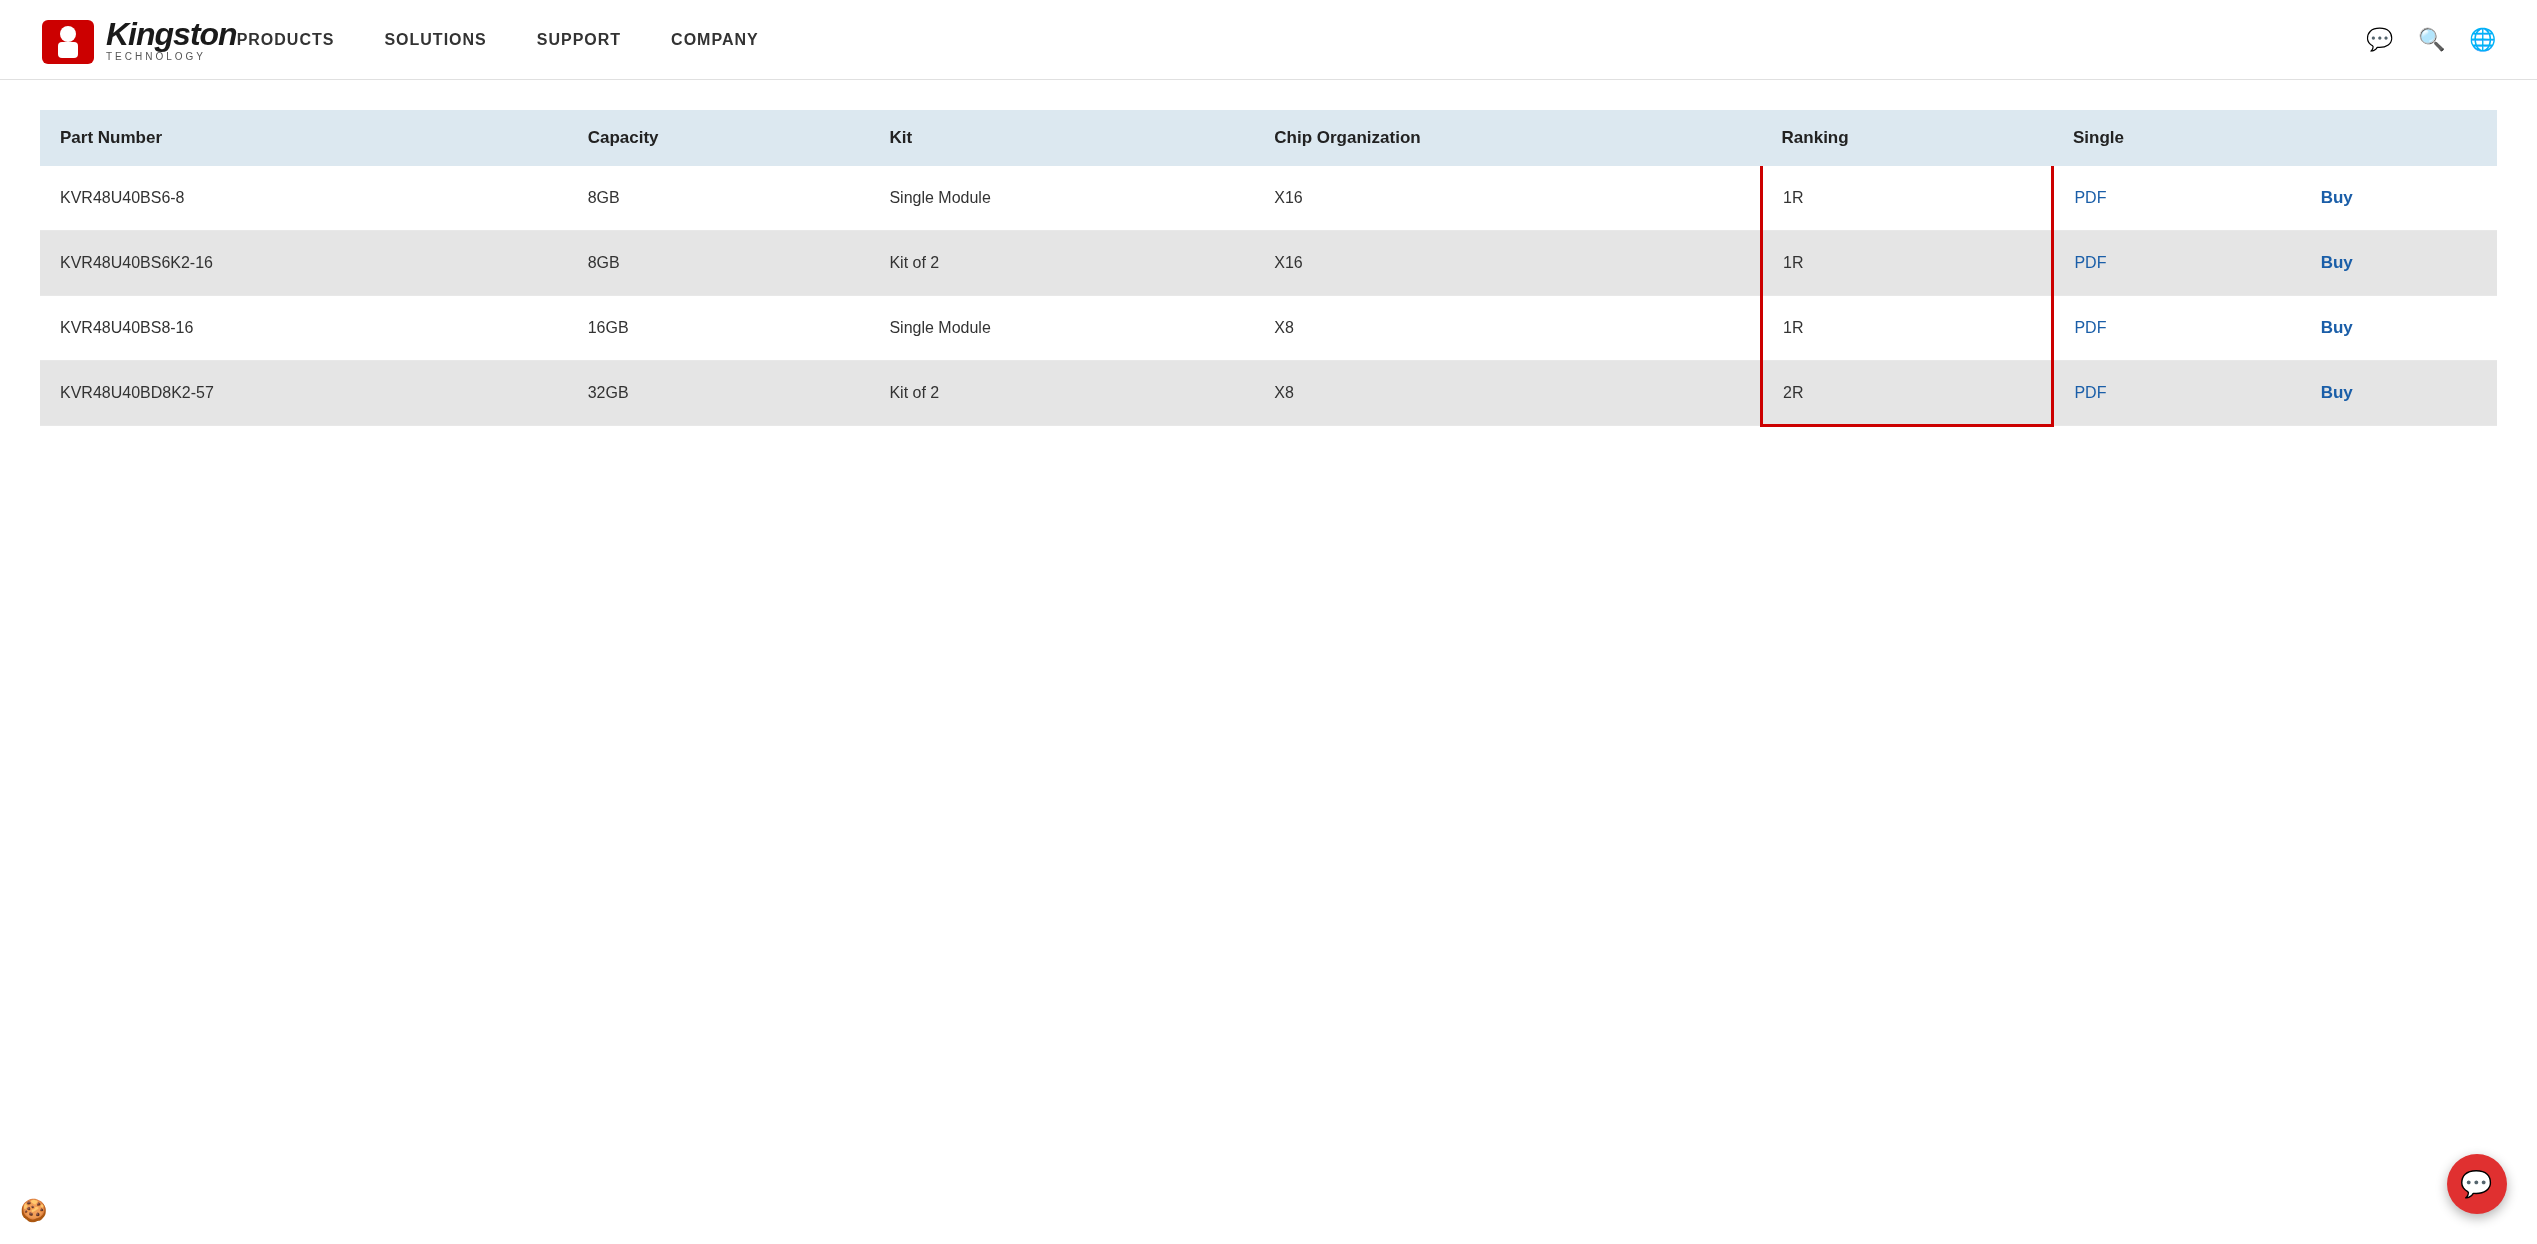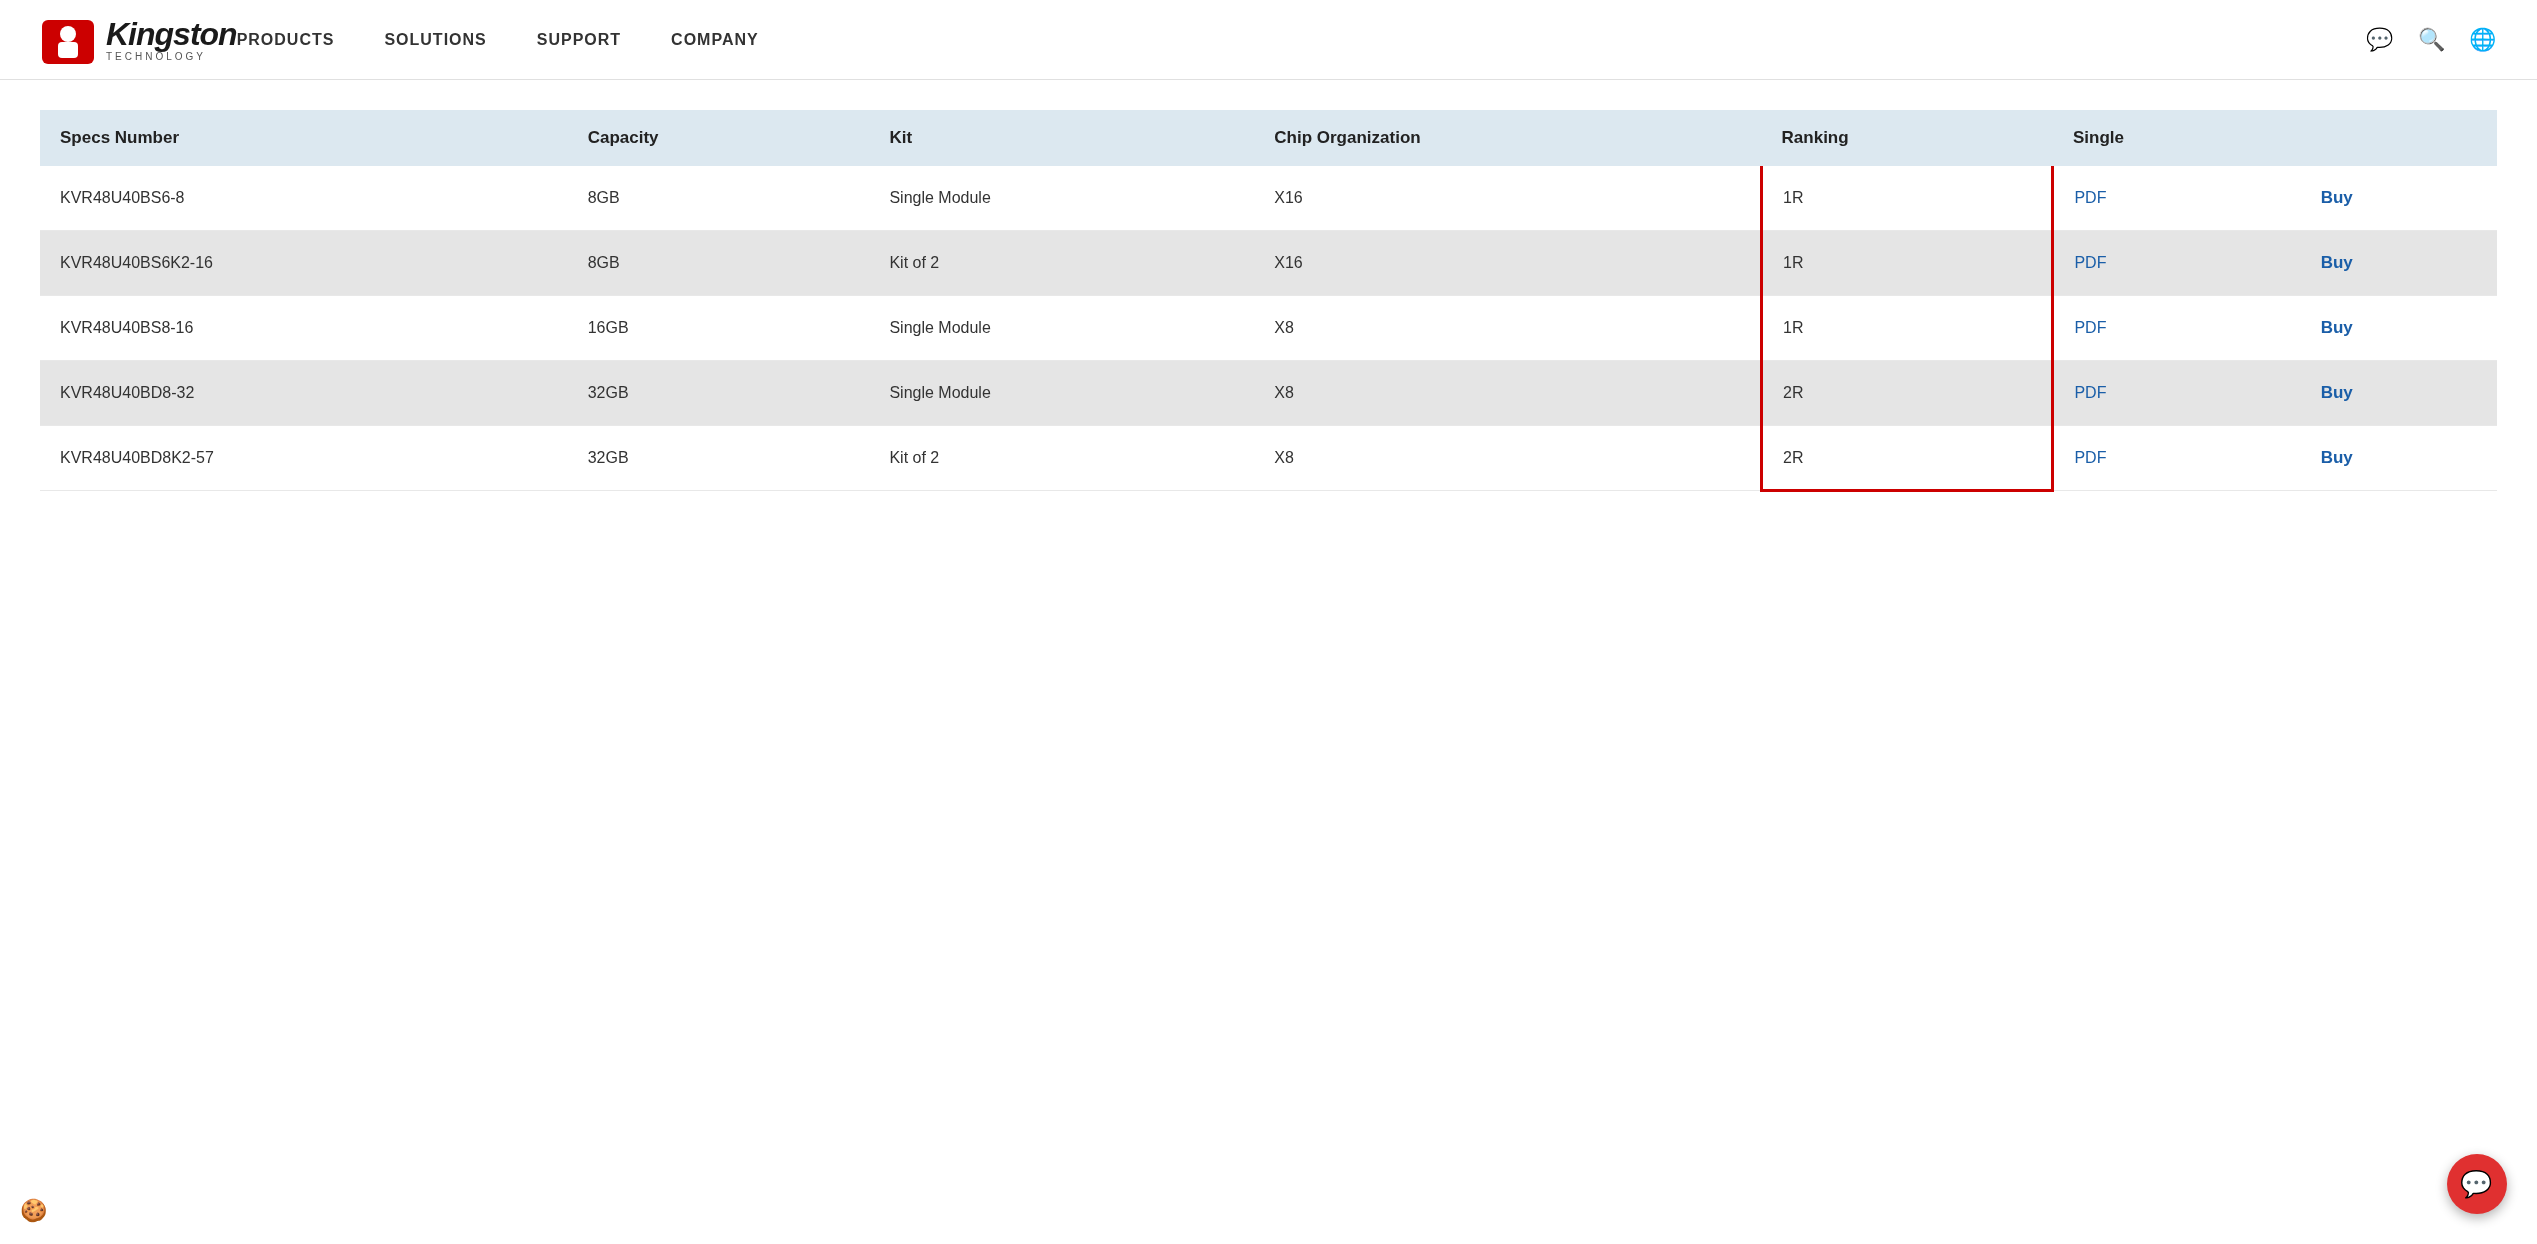--- a/index.html
+++ b/index.html
@@ -194,21 +194,21 @@
     <span class="header-icon">💬</span>
     <span class="header-icon">🔍</span>
     <span class="header-icon">🌐</span>
   </div>
 </header>
 
 <main class="main-content">
   <table class="product-table">
     <thead>
       <tr>
-        <th>Specs Number</th>
+        <th>Part Number</th>
         <th>Capacity</th>
         <th>Kit</th>
         <th>Chip Organization</th>
         <th class="ranking-col-header">Ranking</th>
         <th>Single</th>
         <th></th>
       </tr>
     </thead>
     <tbody id="table-body">
     <tr>
@@ -232,29 +232,20 @@
         <tr>
       <td>KVR48U40BS8-16</td>
       <td>16GB</td>
       <td>Single Module</td>
       <td>X8</td>
       <td class="ranking-col-cell">1R</td>
       <td><a class="pdf-link" href="#">PDF</a></td>
       <td><a class="buy-link" href="#">Buy</a></td>
     </tr>
         <tr>
-      <td>KVR48U40BD8-32</td>
-      <td>32GB</td>
-      <td>Single Module</td>
-      <td>X8</td>
-      <td class="ranking-col-cell">2R</td>
-      <td><a class="pdf-link" href="#">PDF</a></td>
-      <td><a class="buy-link" href="#">Buy</a></td>
-    </tr>
-        <tr>
       <td>KVR48U40BD8K2-57</td>
       <td>32GB</td>
       <td>Kit of 2</td>
       <td>X8</td>
       <td class="ranking-col-last">2R</td>
       <td><a class="pdf-link" href="#">PDF</a></td>
       <td><a class="buy-link" href="#">Buy</a></td>
     </tr>
       </tbody>
   </table>

